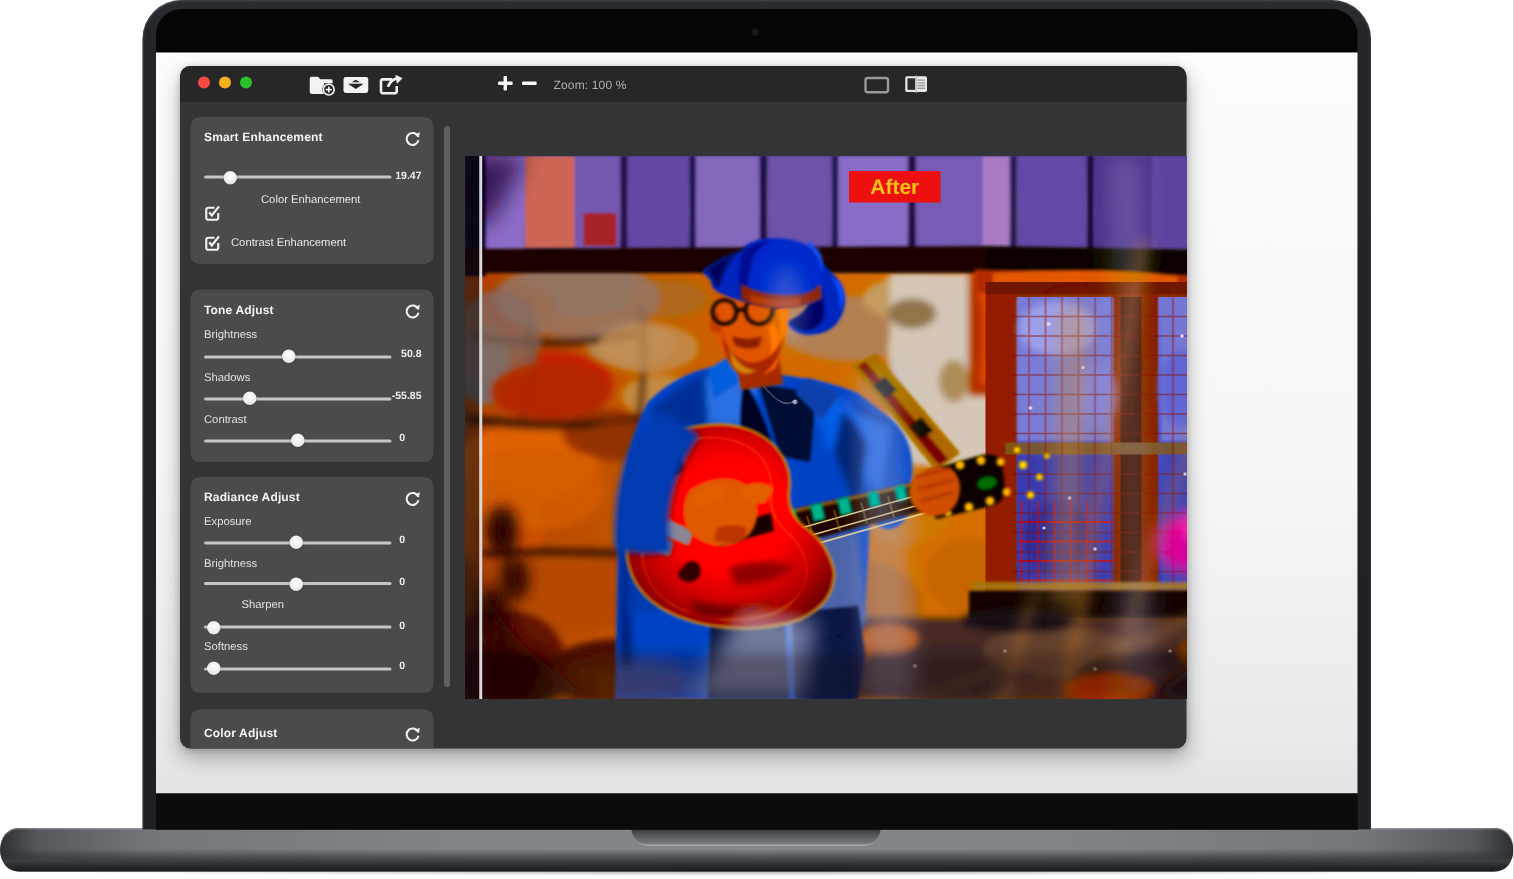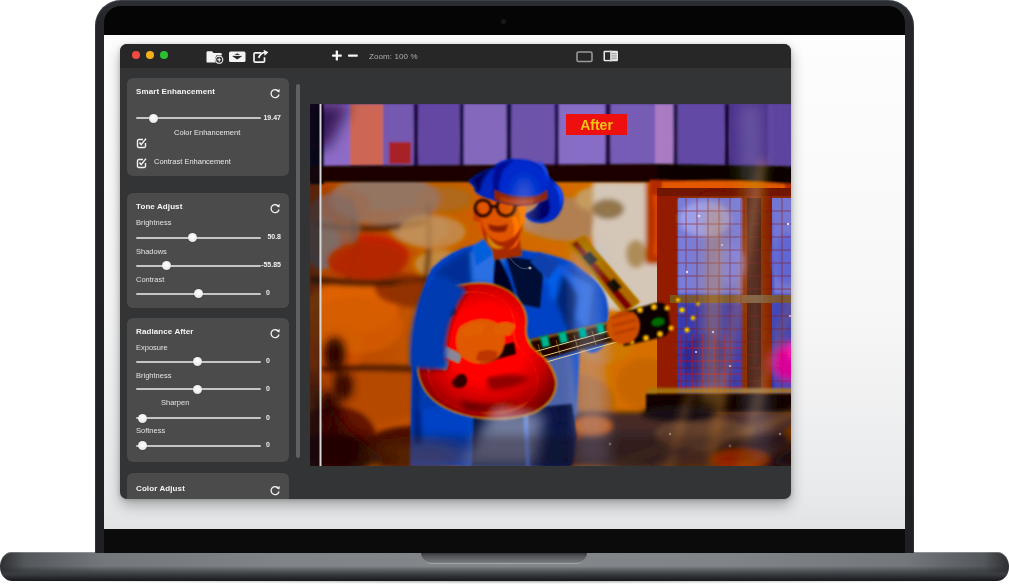--- a/index.html
+++ b/index.html
@@ -177,21 +177,21 @@
         </div>
       <div class="sval" style="right:8px;top:68px;">-55.85</div>
       <div class="slab" style="top:82px;">Contrast</div>
       <div class="track" style="top:99.5px;">
           <div class="thumb" style="left:57.8px;"></div>
         </div>
       <div class="sval" style="right:19px;top:96px;">0</div>
     </div>
 
     <div class="abs panel" style="top:274px;height:144px;">
-      <div class="ptitle">Radiance After</div>
+      <div class="ptitle">Radiance Adjust</div>
       <div class="reload"><svg width="10" height="11" viewBox="0 0 10 11">
             <path d="M8.8 4.1 A4 4 0 1 0 9 6.5" fill="none" stroke="#f0f0f0" stroke-width="1.35"></path>
             <path d="M9.8 1.1 L9.4 4.6 6.4 2.9 Z" fill="#f0f0f0"></path>
           </svg></div>
       <div class="slab" style="top:25px;">Exposure</div>
       <div class="track" style="top:42.5px;">
           <div class="thumb" style="left:57.3px;"></div>
         </div>
       <div class="sval" style="right:19px;top:39px;">0</div>
       <div class="slab" style="top:52.5px;">Brightness</div>

